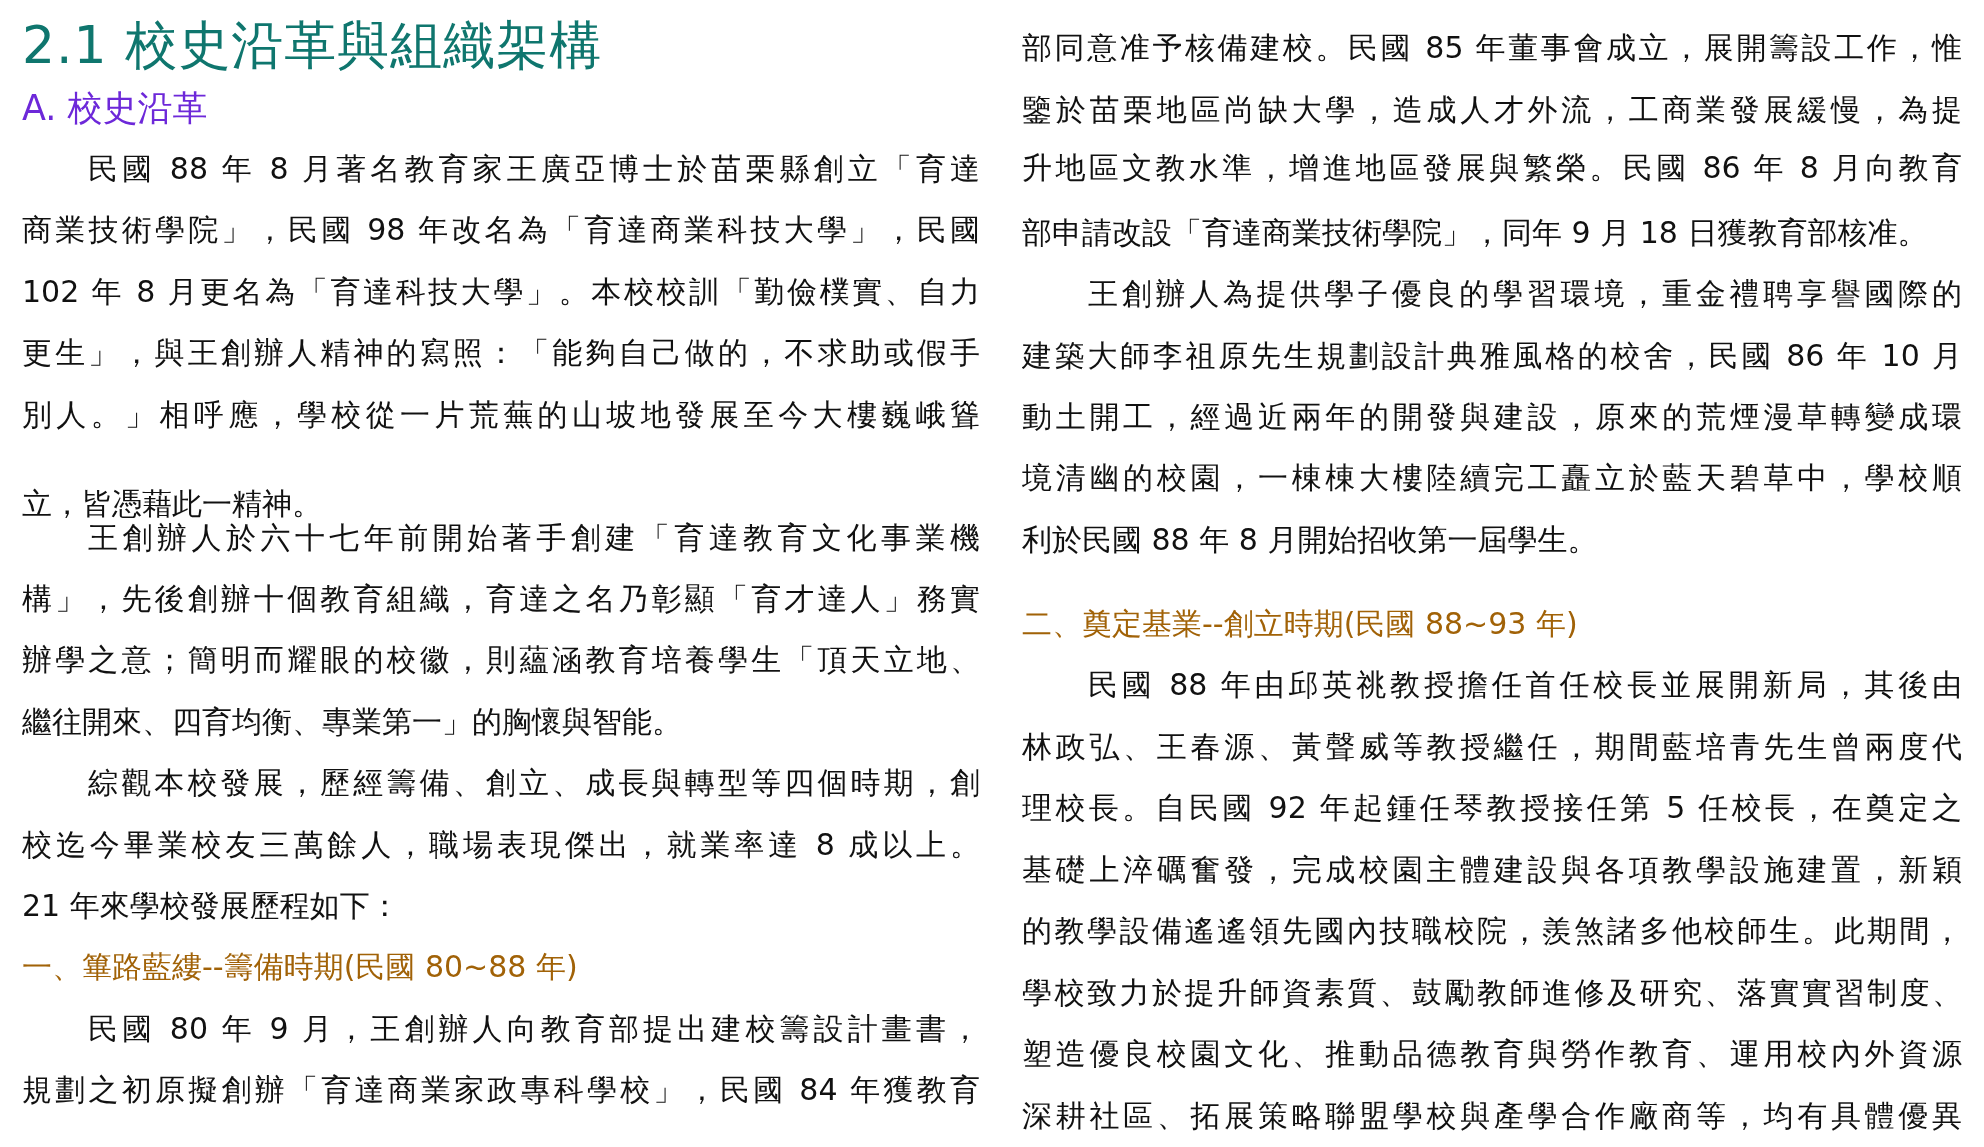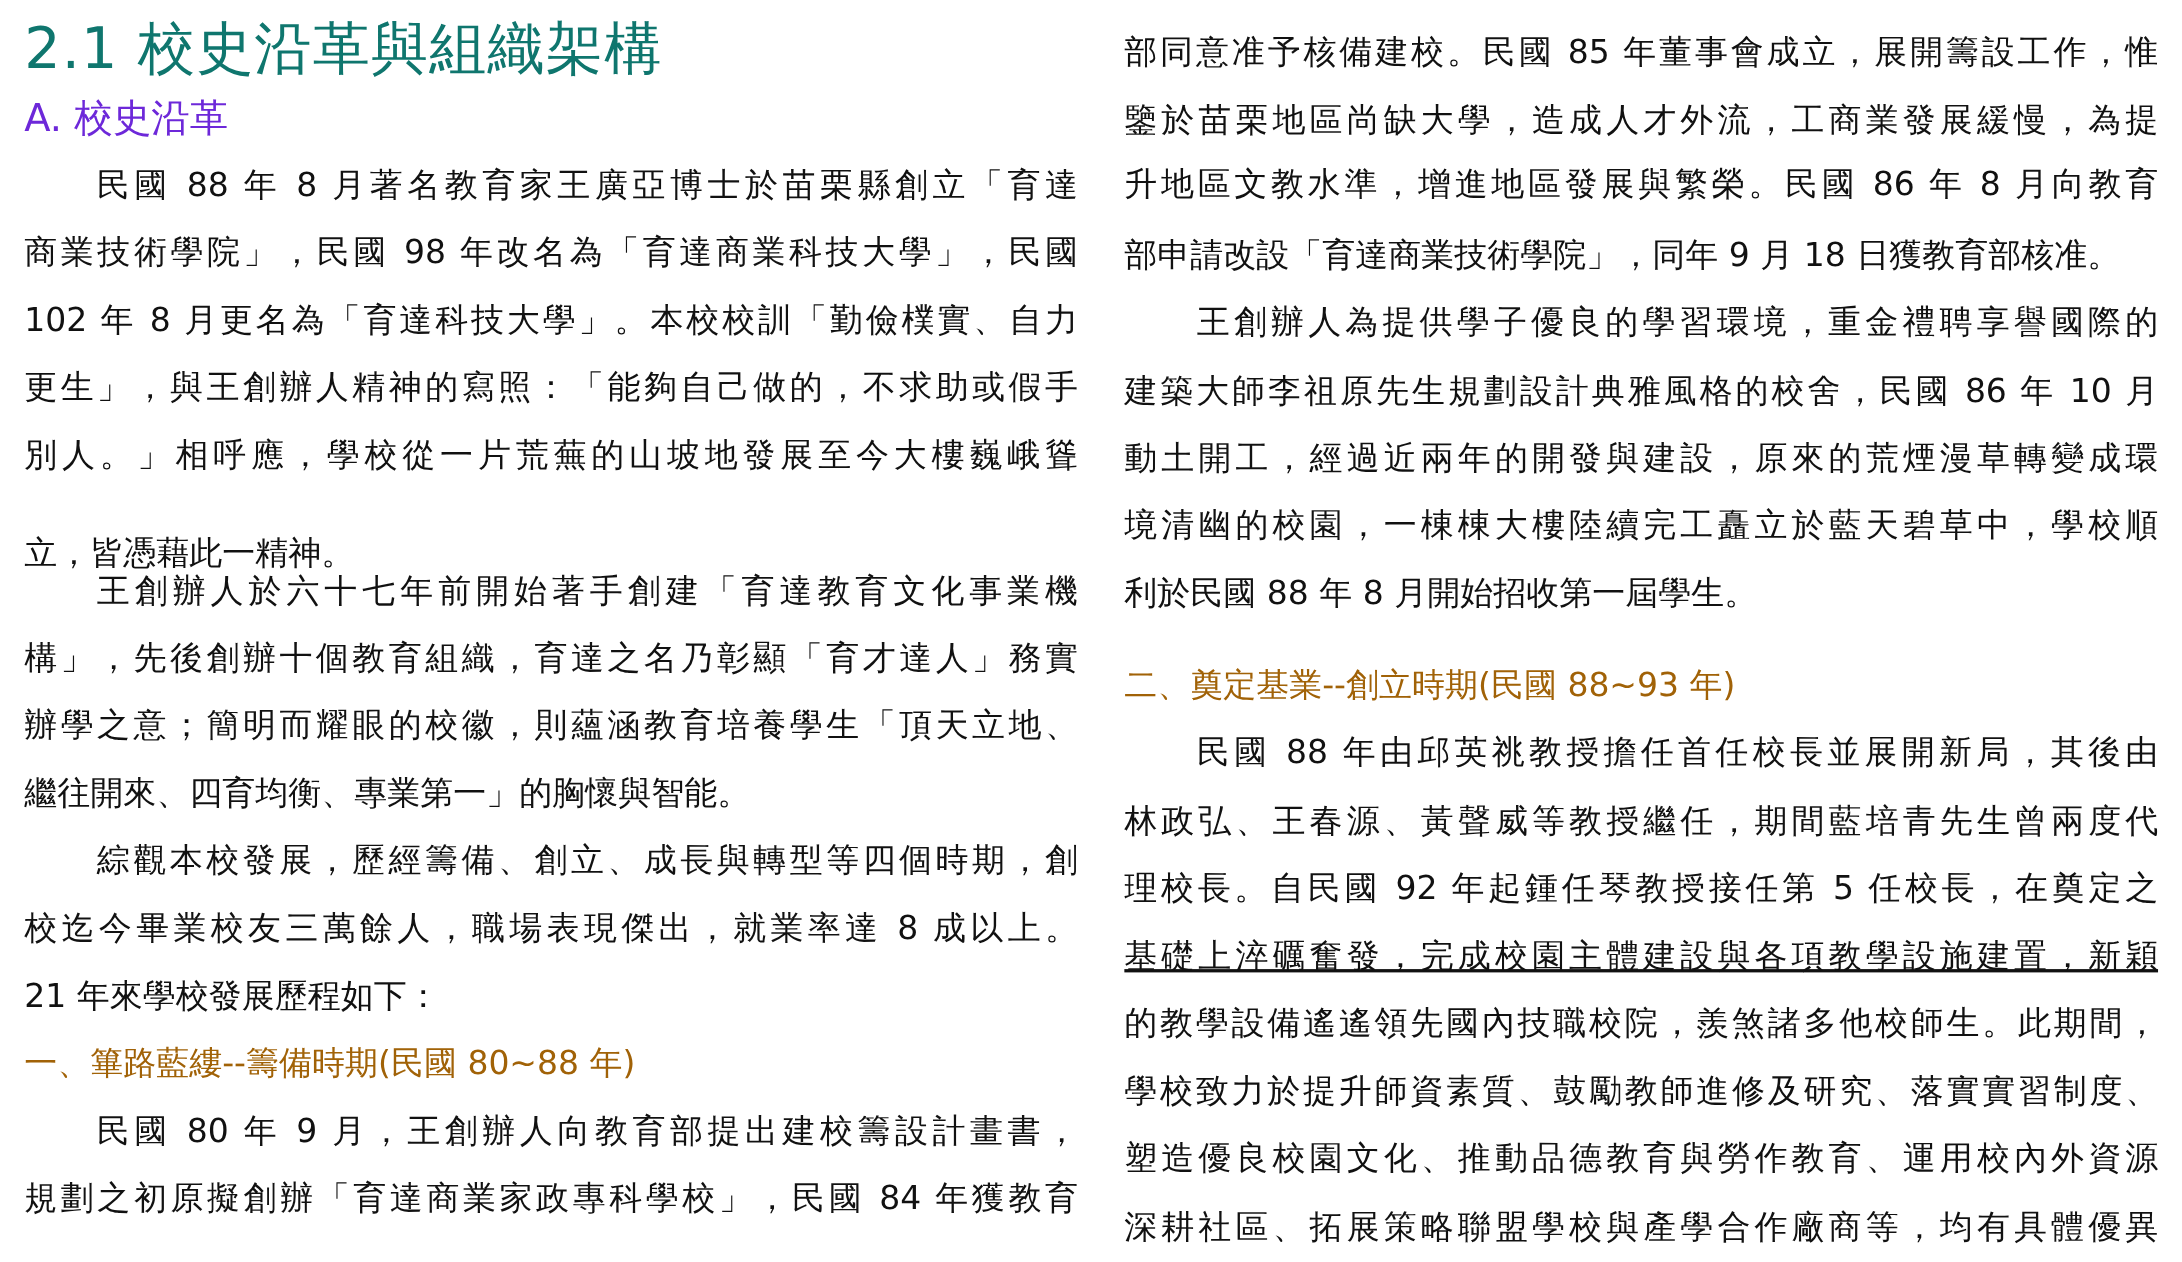--- a/index.html
+++ b/index.html
@@ -74,18 +74,18 @@
   <div class="line" style="top:336px;">建築大師李祖原先生規劃設計典雅風格的校舍，民國 86 年 10 月</div>
   <div class="line" style="top:397px;">動土開工，經過近兩年的開發與建設，原來的荒煙漫草轉變成環</div>
   <div class="line" style="top:458px;">境清幽的校園，一棟棟大樓陸續完工矗立於藍天碧草中，學校順</div>
   <div class="line last" style="top:520px;">利於民國 88 年 8 月開始招收第一屆學生。</div>
 
   <div class="h3" style="top:604px;">二、奠定基業--創立時期(民國 88~93 年)</div>
 
   <div class="line indent" style="top:665px;">民國 88 年由邱英祧教授擔任首任校長並展開新局，其後由</div>
   <div class="line" style="top:727px;">林政弘、王春源、黃聲威等教授繼任，期間藍培青先生曾兩度代</div>
   <div class="line" style="top:788px;">理校長。自民國 92 年起鍾任琴教授接任第 5 任校長，在奠定之</div>
-  <div class="line" style="top:850px;text-decoration:underline;">基礎上淬礪奮發，完成校園主體建設與各項教學設施建置，新穎</div>
+  <div class="line" style="top:850px;">基礎上淬礪奮發，完成校園主體建設與各項教學設施建置，新穎</div>
   <div class="line" style="top:911px;">的教學設備遙遙領先國內技職校院，羨煞諸多他校師生。此期間，</div>
   <div class="line" style="top:973px;">學校致力於提升師資素質、鼓勵教師進修及研究、落實實習制度、</div>
   <div class="line" style="top:1034px;">塑造優良校園文化、推動品德教育與勞作教育、運用校內外資源</div>
   <div class="line" style="top:1096px;">深耕社區、拓展策略聯盟學校與產學合作廠商等，均有具體優異</div>
 </div>
 
 </body></html>

